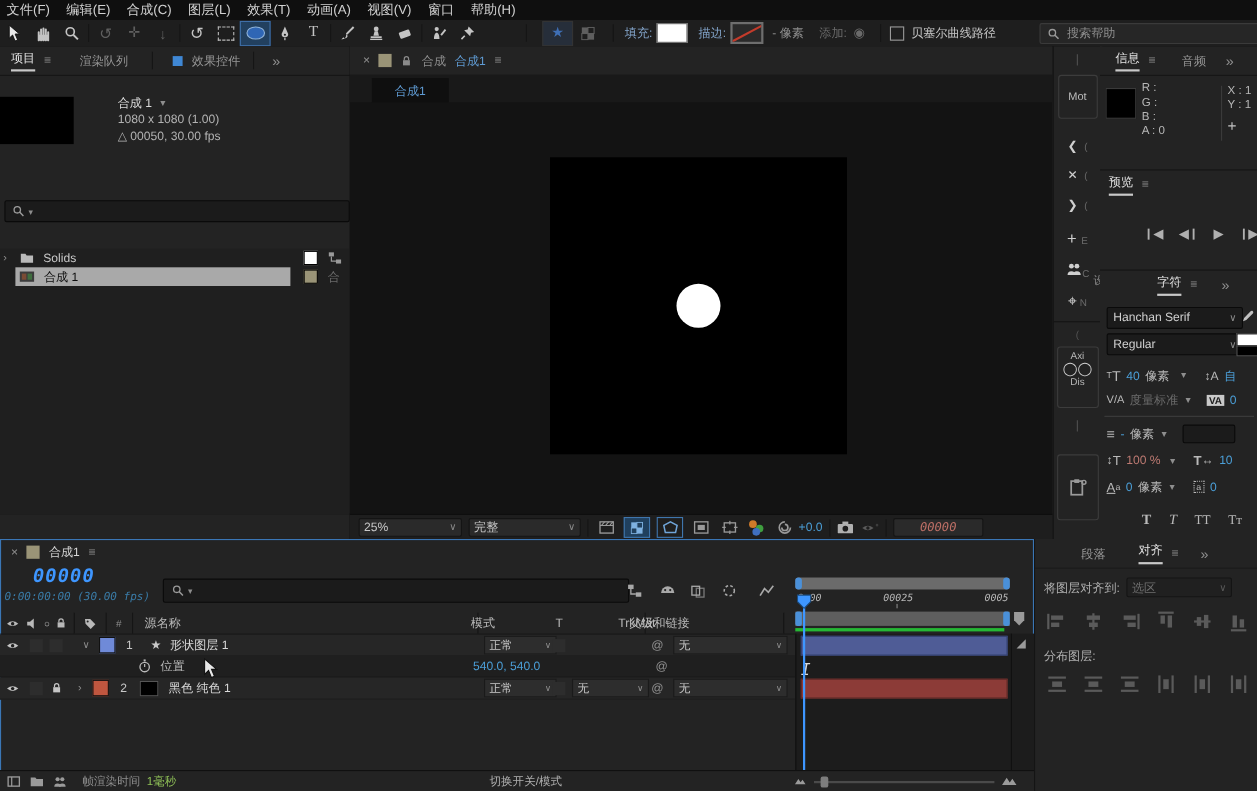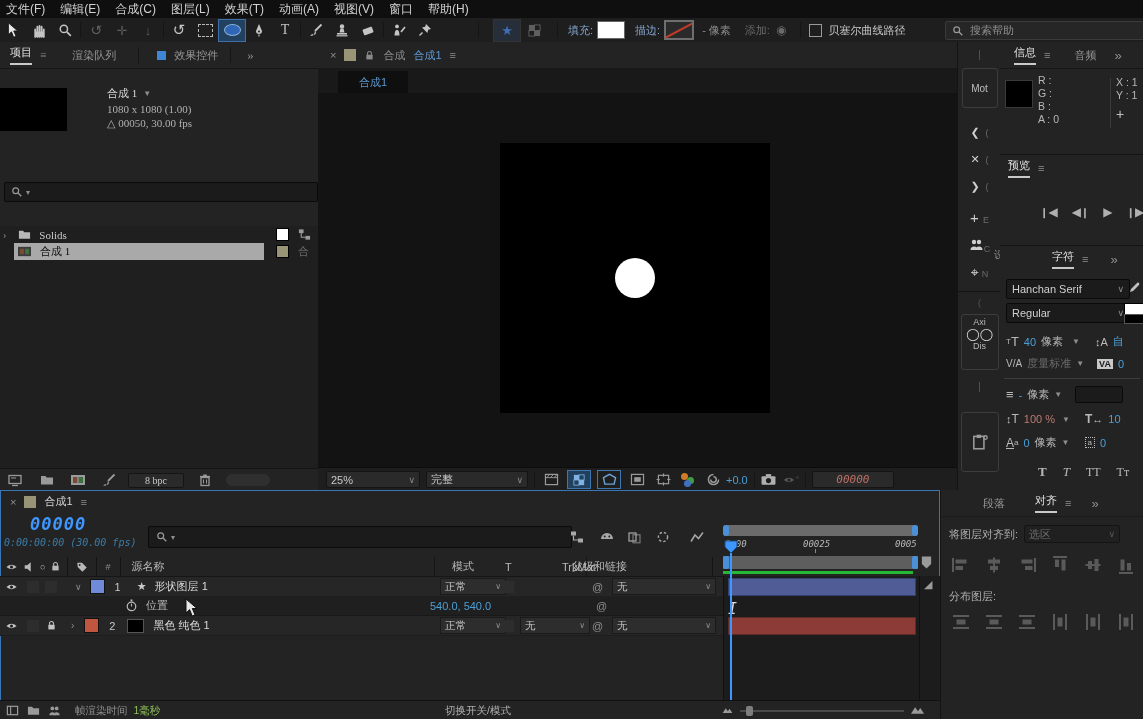--- a/index.html
+++ b/index.html
@@ -306,21 +306,21 @@
     <span style="width:11px;height:11px;border:1px solid #9a9a9a;margin-right:6px;"></span>
     <span>贝塞尔曲线路径</span>
     <div class="field row" style="position:absolute;left:945px;top:3px;width:190px;height:17px;background:#262626;border-color:#3a3a3a;padding:0 6px;gap:6px;">
       <svg class="s" width="12" height="12" style="color:#9a9a9a;">
           <use href="#i-mag"></use>
         </svg>
       <span class="dim">搜索帮助</span>
     </div>
   </div>
 
-  <div class="a panel" style="left:0;top:42px;width:318px;height:448px;border-right:1px solid #111;font-family:Liberation Serif, serif;">
+  <div class="a panel" style="left:0;top:42px;width:318px;height:448px;border-right:1px solid #111;">
     <div class="row" style="height:26px;padding-left:10px;gap:8px;border-bottom:1px solid #161616;">
       <span class="tab-active">项目</span>
       <span class="dim">≡</span>
       <span class="tab" style="margin-left:18px;">渲染队列</span>
       <span class="sep" style="height:16px;margin-left:14px;"></span>
       <span style="width:9px;height:9px;background:#3f87d4;margin-left:10px;"></span>
       <span class="tab">效果控件</span>
       <span class="sep" style="height:16px;margin-left:4px;"></span>
       <span class="dim" style="margin-left:8px;font-size:13px;">»</span>
     </div>
@@ -353,39 +353,20 @@
       </div>
       <div class="row" style="height:17px;position:relative;">
         <span style="position:absolute;left:14px;top:0;width:250px;height:17px;background:#a9a9a9;"></span>
         <svg class="s" width="15" height="13" style="position:relative;margin-left:17px;color:#3c3c3c;">
             <use href="#i-film"></use>
           </svg>
         <span style="position:relative;margin-left:8px;color:#0d0d0d;">合成 1</span>
         <span style="position:absolute;left:276px;width:11px;height:11px;background:#9a9477;border:1px solid #000;"></span>
         <span class="dim2" style="position:absolute;left:298px;">合</span>
       </div>
-    </div>
-    <div class="a row" style="left:0;top:426px;width:318px;height:22px;border-top:1px solid #141414;gap:0;">
-      <svg class="s" width="14" height="14" style="color:#9a9a9a;margin-left:8px;">
-          <use href="#i-monitor"></use>
-        </svg>
-      <svg class="s" width="14" height="14" style="color:#9a9a9a;margin-left:18px;">
-          <use href="#i-folder"></use>
-        </svg>
-      <svg class="s" width="16" height="14" style="color:#9a9a9a;margin-left:16px;">
-          <use href="#i-film"></use>
-        </svg>
-      <svg class="s" width="14" height="14" style="color:#9a9a9a;margin-left:16px;">
-          <use href="#i-brush"></use>
-        </svg>
-      <span class="dd" style="width:46px;height:13px;margin-left:12px;justify-content:center;font-size:10px;">8 bpc</span>
-      <svg class="s" width="14" height="14" style="color:#9a9a9a;margin-left:14px;">
-          <use href="#i-trash"></use>
-        </svg>
-      <span style="width:44px;height:12px;border-radius:7px;background:#2f2f2f;margin-left:14px;"></span>
     </div>
   </div>
 
   <div class="a" style="left:318px;top:42px;width:639px;height:448px;background:#131313;">
     <div class="row" style="height:26px;background:#232323;border-bottom:1px solid #161616;gap:8px;padding-left:12px;">
       <span class="dim">×</span>
       <span style="width:12px;height:12px;background:#9a9477;"></span>
       <svg class="s" width="11" height="11" style="color:#8a8a8a;">
           <use href="#i-lock"></use>
         </svg>
@@ -694,21 +675,21 @@
         </svg>
       <span class="sep" style="height:19px;margin-left:6px;"></span>
       <svg class="s" width="12" height="12" style="color:#b9b9b9;margin-left:8px;">
           <use href="#i-tag"></use>
         </svg>
       <span class="sep" style="height:19px;margin-left:8px;"></span>
       <span class="dim" style="margin-left:8px;font-size:9px;">#</span>
       <span class="sep" style="height:19px;margin-left:10px;"></span>
       <span class="lab" style="margin-left:10px;">源名称</span>
       <span class="sep a" style="left:434px;height:19px;"></span>
-      <span class="lab a" style="left:452px;">模式</span>
+      <span class="lab a" style="left:428px;">模式</span>
       <span class="lab a" style="left:505px;">T</span>
       <span class="lab a" style="left:522px;margin-left:40px;">TrkMat</span>
       <span class="sep a" style="left:586px;height:19px;"></span>
       <span class="lab a" style="left:572px;">父级和链接</span>
       <span class="sep a" style="left:712px;height:19px;"></span>
     </div>
 
     <div class="a row" style="left:0;top:87px;width:723px;height:19px;background:#262626;border-bottom:1px solid #1d1d1d;">
       <svg class="s" width="13" height="12" style="color:#c4c4c4;margin-left:5px;">
           <use href="#i-eye"></use>

